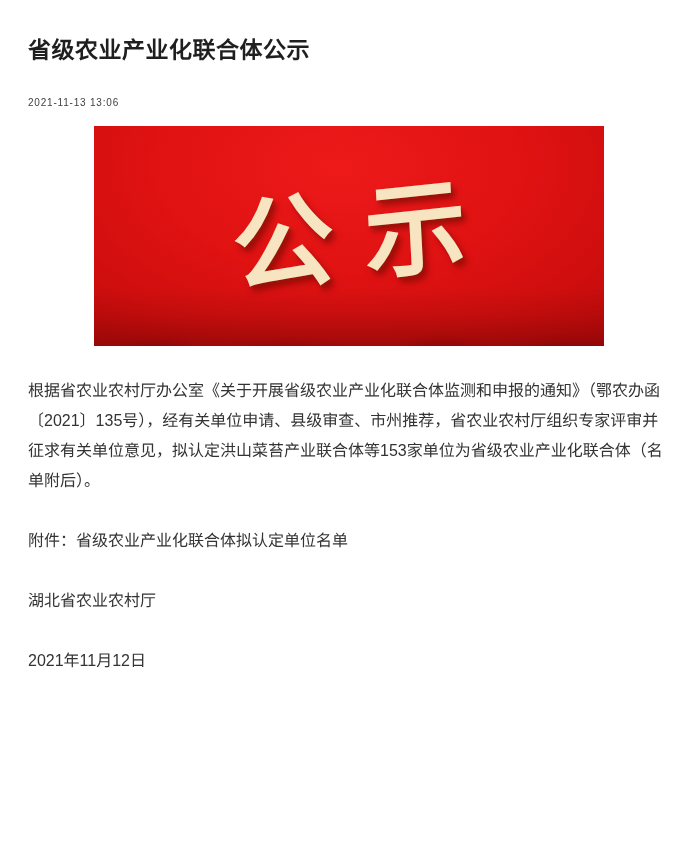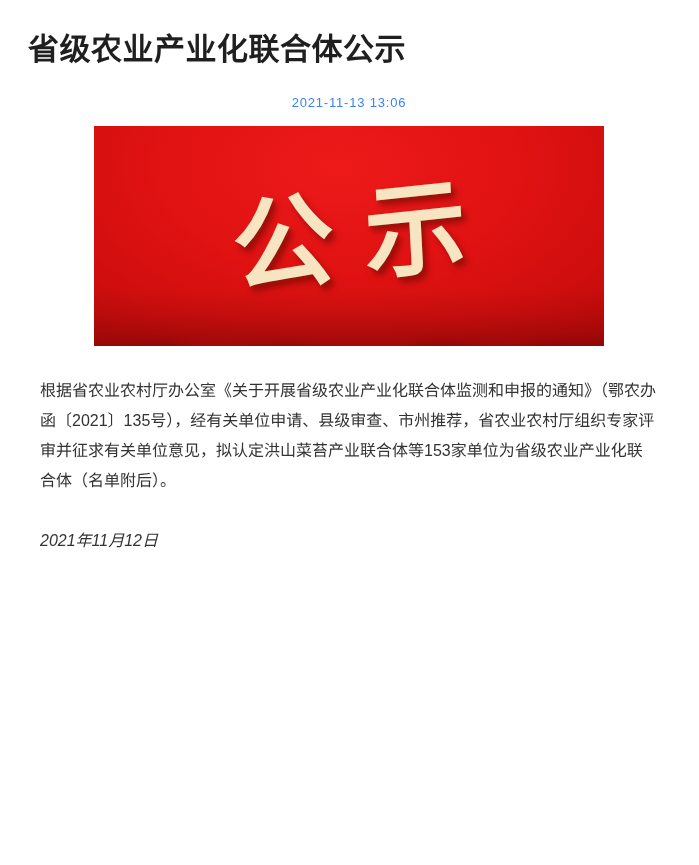--- a/index.html
+++ b/index.html
@@ -12,33 +12,32 @@
     min-height: 865px;
     font-family: "Liberation Sans", "DejaVu Sans", sans-serif;
     color: #333333;
     overflow-x: hidden;
   }
   .article {
     padding: 0 29px 0 28px;
   }
   .page-title {
     margin: 30px 0 22px 0;
-    font-size: 31px;
+    font-size: 23px;
     line-height: 40px;
     font-weight: 700;
     color: #1f1f1f;
     letter-spacing: 0.5px;
   }
   .pub-date {
-    font-size: 13px;
+    font-size: 10px;
     line-height: 21px;
-    color: #3b82f6;
+    color: #404040;
     letter-spacing: 0.8px;
     margin: 0 0 13px 0;
-    text-align: center;
   }
   .banner {
     position: relative;
     width: 510px;
     height: 220px;
     margin: 0 auto;
     background:
       radial-gradient(ellipse 95% 130% at 48% 18%,
         #ee1a1a 0%, #e01212 38%, #d00e0e 62%, #bb0909 85%, #a90606 100%);
     display: flex;
@@ -75,27 +74,26 @@
     margin-right: -0.30em;
     transform: rotate(-6deg) skewX(-3deg);
     text-shadow:
       2px 3px 0 rgba(150, 25, 5, 0.45),
       4px 6px 6px rgba(100, 5, 0, 0.55);
     white-space: nowrap;
   }
   .body-para {
     font-size: 16px;
     line-height: 30px;
-    margin: 30px 12px;
+    margin: 30px 0;
     color: #333333;
     word-break: break-all;
   }
   .body-para:last-child {
     margin-bottom: 15px;
-    font-style: italic;
   }
 </style>
 </head>
 <body>
 
 <div class="article">
 
   <h1 class="page-title">省级农业产业化联合体公示</h1>
 
   <div class="pub-date">2021-11-13 13:06</div>
@@ -103,17 +101,19 @@
   <div class="banner">
     <span class="banner-text">公示</span>
     <div class="banner-silhouette"></div>
     <div class="banner-shade"></div>
   </div>
 
   <p class="body-para">根据省农业农村厅办公室《关于开展省级农业产业化联合体监测和申报的通知》（鄂农办函〔2021〕135号），经有关单位申请、县级审查、市州推荐，省农业农村厅组织专家评审并征求有关单位意见，拟认定洪山菜苔产业联合体等153家单位为省级农业产业化联合体（名单附后）。</p>
 
 
 
+  <p class="body-para">附件：省级农业产业化联合体拟认定单位名单</p>
 
+  <p class="body-para">湖北省农业农村厅</p>
 
   <p class="body-para">2021年11月12日</p>
 
 </div>
 
 </body></html>

